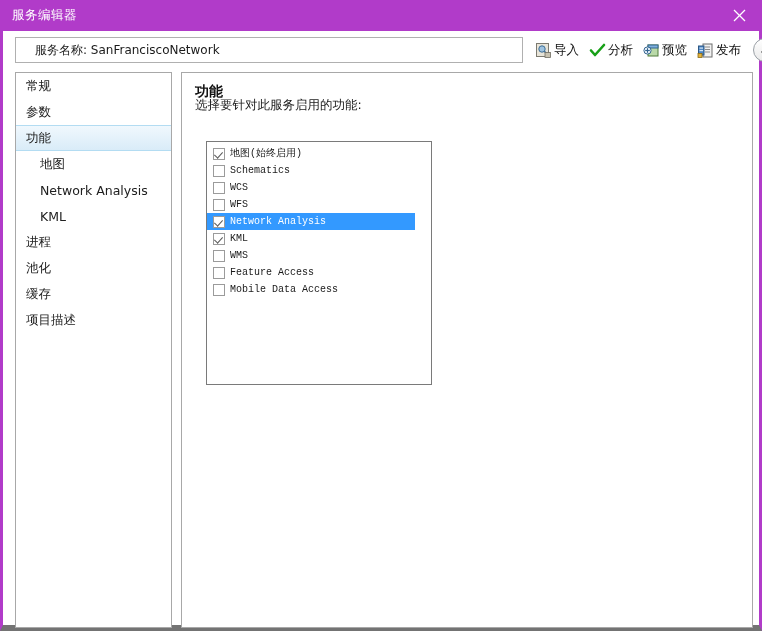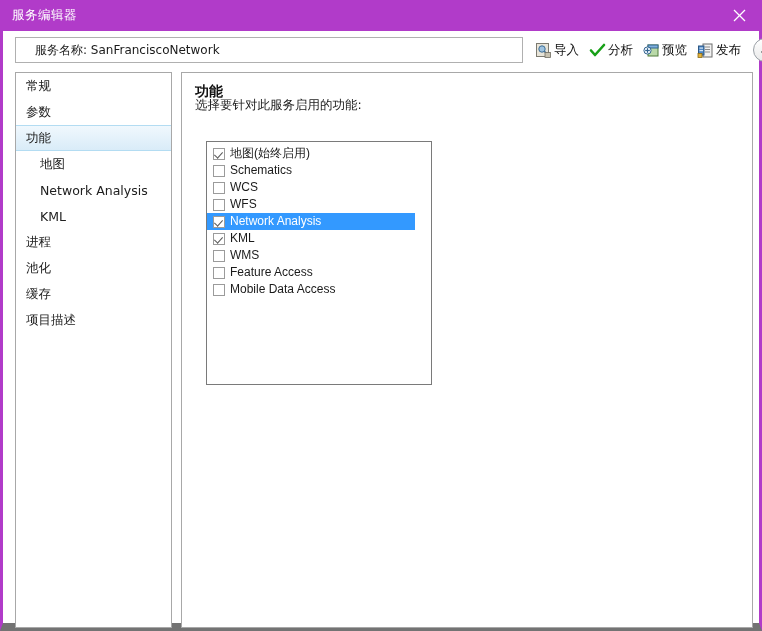--- a/index.html
+++ b/index.html
@@ -19,21 +19,21 @@
   
   .window {
     position: absolute;
     left: 0; top: 0;
     width: 762px;
     height: 631px;
     box-sizing: border-box;
     background: #ffffff;
     border-left: 3px solid #b13bc9;
     border-right: 3px solid #b13bc9;
-    border-bottom: 8px solid #737373;
+    border-bottom: 6px solid #737373;
   }
 
   
   .titlebar {
     position: absolute;
     left: -3px; top: 0;
     width: 762px;
     height: 31px;
     background: #b13bc9;
     box-sizing: border-box;
@@ -196,24 +196,24 @@
   }
   .list-row {
     height: 17px;
     display: flex;
     align-items: center;
     padding-left: 6px;
     cursor: pointer;
     box-sizing: border-box;
   }
   .list-row .lbl {
-    font-size: 12px;
+    font-size: 10px;
     color: #1a1a1a;
     padding-left: 5px;
-    font-family: Liberation Sans, sans-serif;
+    font-family: Liberation Mono, monospace;
     line-height: 17px;
   }
   .list-row.selected {
     background: #3399ff;
     margin-right: 16px;
   }
   .list-row.selected .lbl { color: #ffffff; }
 
   .cbox {
     width: 12px;

